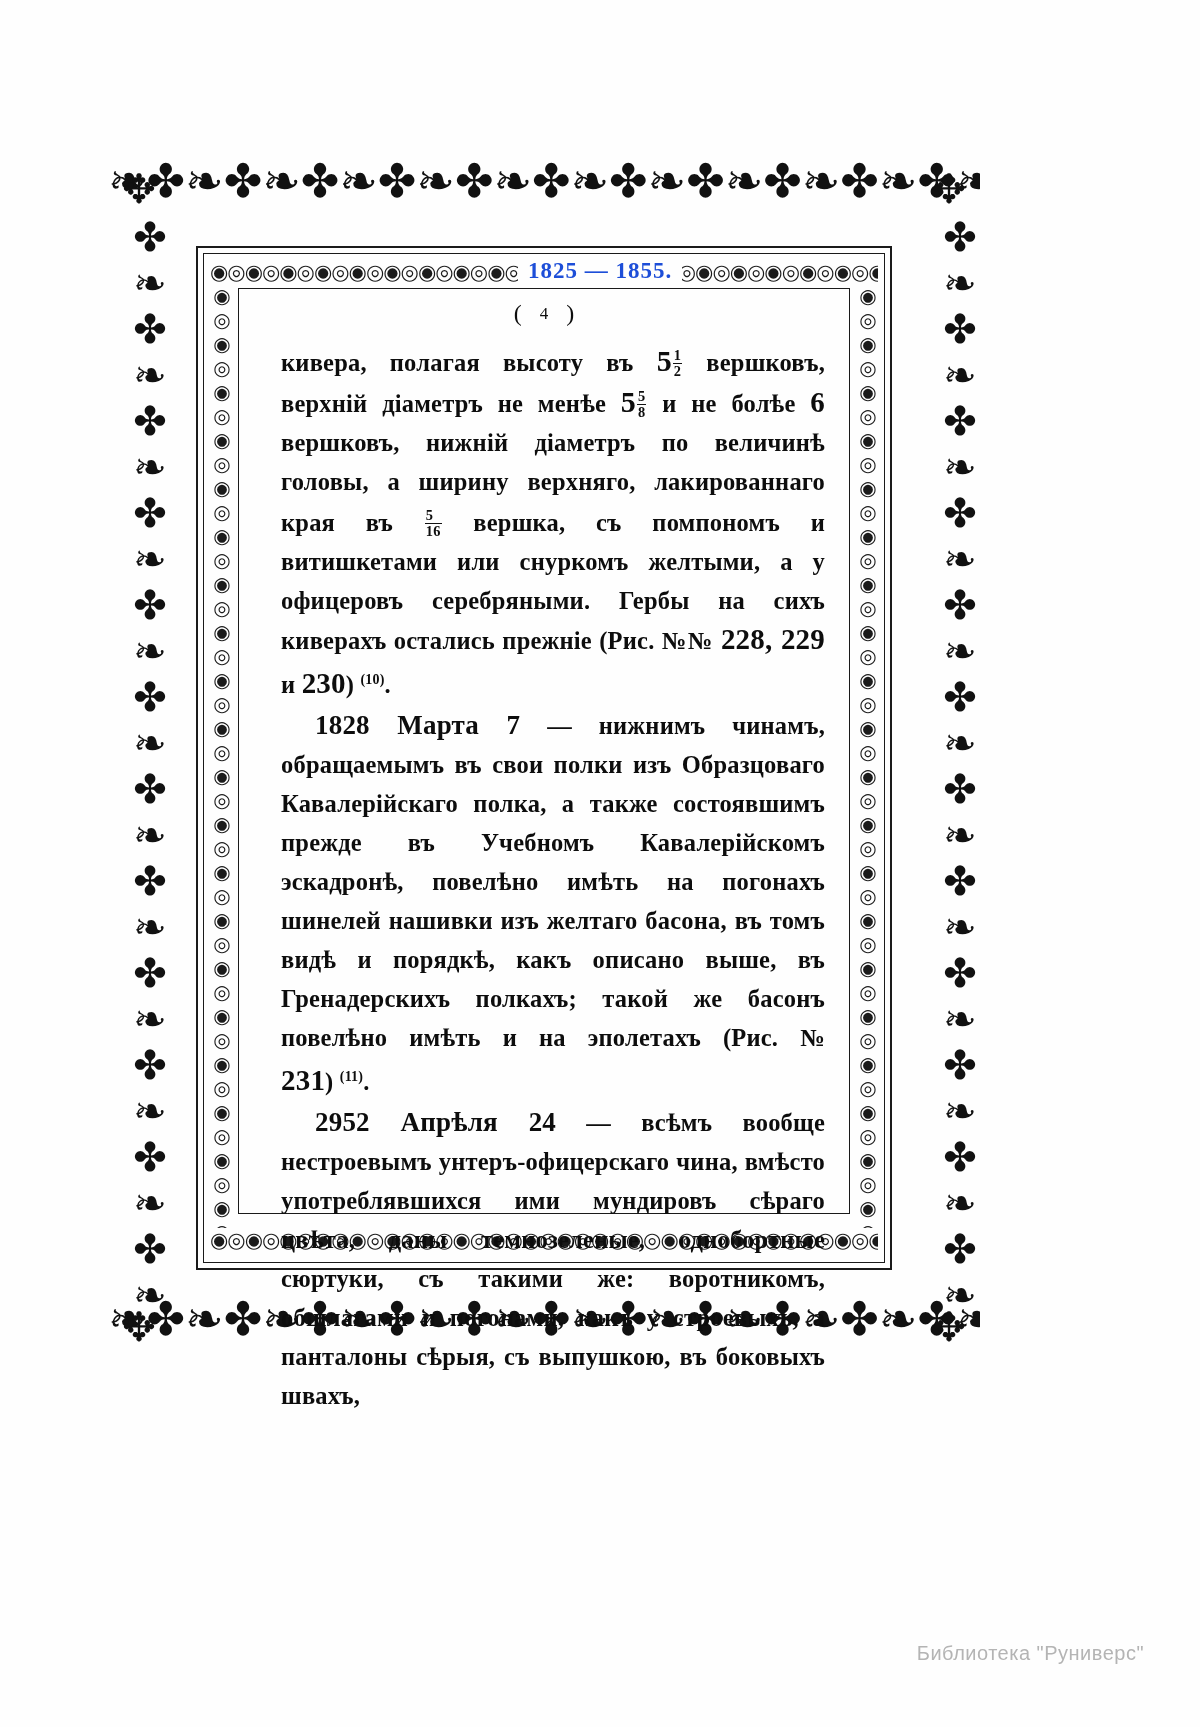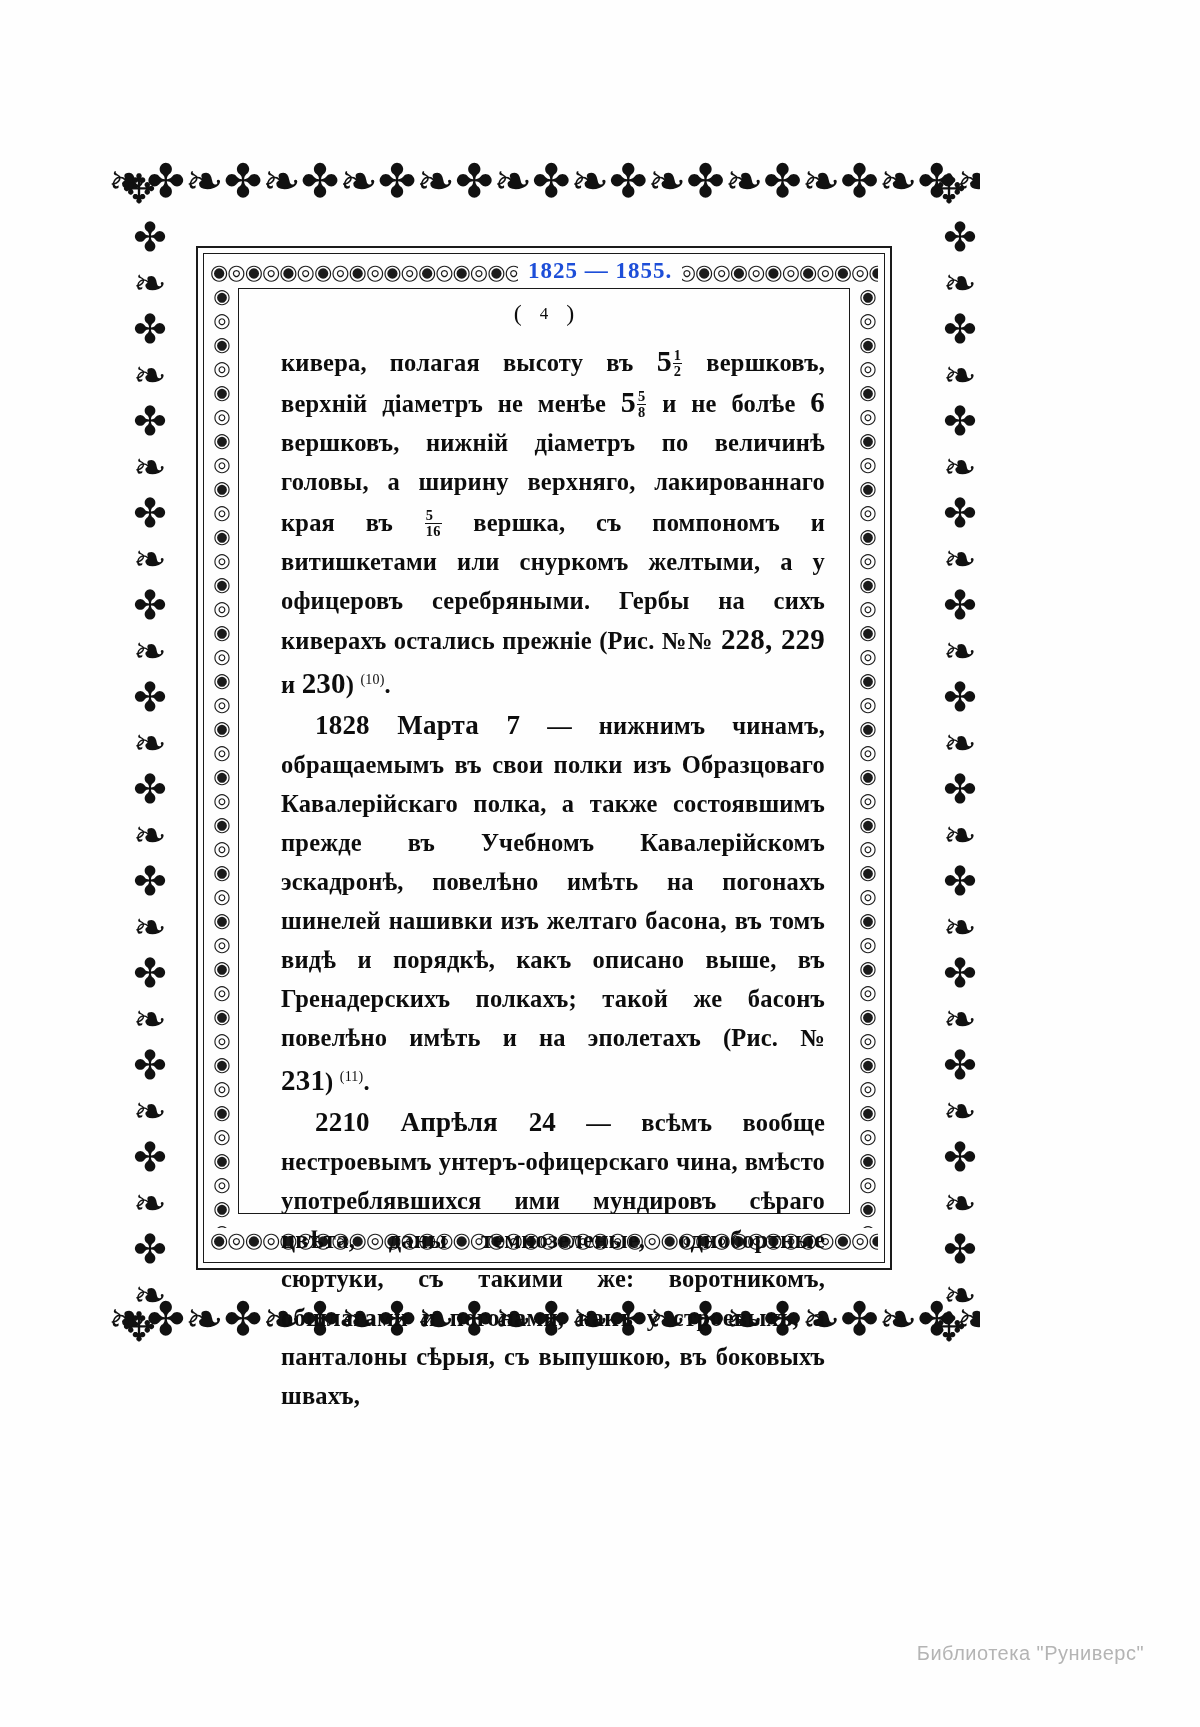--- a/index.html
+++ b/index.html
@@ -204,21 +204,21 @@
     margin-top: 2px;
   }
   .lead {
     font-size: 27px;
     font-weight: 700;
     font-family: Liberation Serif, serif;
   }
   .sup {
     font-size: 14px;
     vertical-align: super;
-    font-weight: 400;
+    font-weight: 700;
   }
   .big {
     font-size: 29px;
     font-weight: 700;
   }
   .frac {
     display: inline-block;
     vertical-align: -0.35em;
     font-size: 0.48em;
     line-height: 1.02;
@@ -281,20 +281,20 @@
 
     <p class="body-par">
       кивера, полагая высоту въ <span class="mixed">5<span class="frac"><span class="num">1</span><span class="den">2</span></span></span> вершковъ, верхній діаметръ не менѣе <span class="mixed">5<span class="frac"><span class="num">5</span><span class="den">8</span></span></span> и не болѣе <span class="big">6</span> вершковъ, нижній діаметръ по величинѣ головы, а ширину верхняго, лакированнаго края въ <span class="mixed"><span class="frac"><span class="num">5</span><span class="den">16</span></span></span> вершка, съ помпономъ и витишкетами или снуркомъ желтыми, а у офицеровъ серебряными. Гербы на сихъ киверахъ остались прежніе (Рис. №№ <span class="big">228, 229</span> и <span class="big">230</span>)&nbsp;<span class="sup">(10)</span>.
     </p>
 
     <p class="body-par">
       <span class="lead">1828 Марта 7</span> — нижнимъ чинамъ, обращаемымъ въ свои полки изъ Образцоваго Кавалерійскаго полка, а также состоявшимъ прежде въ Учебномъ Кавалерійскомъ эскадронѣ, повелѣно имѣть на погонахъ шинелей нашивки изъ желтаго басона, въ томъ видѣ и порядкѣ, какъ описано выше, въ Гренадерскихъ полкахъ; такой же басонъ повелѣно имѣть и на эполетахъ (Рис. № <span class="big">231</span>)&nbsp;<span class="sup">(11)</span>.
     </p>
 
     <p class="body-par">
-      <span class="lead">2210 Апрѣля 24</span> — всѣмъ вообще нестроевымъ унтеръ-офицерскаго чина, вмѣсто употреблявшихся ими мундировъ сѣраго цвѣта, даны темнозеленые, однобортные сюртуки, съ такими же: воротникомъ, обшлагами и погонами, какъ у строевыхъ, а панталоны сѣрыя, съ выпушкою, въ боковыхъ швахъ,
+      <span class="lead">2952 Апрѣля 24</span> — всѣмъ вообще нестроевымъ унтеръ-офицерскаго чина, вмѣсто употреблявшихся ими мундировъ сѣраго цвѣта, даны темнозеленые, однобортные сюртуки, съ такими же: воротникомъ, обшлагами и погонами, какъ у строевыхъ, а панталоны сѣрыя, съ выпушкою, въ боковыхъ швахъ,
     </p>
 
   </div>
 
   <div class="watermark">Библиотека "Руниверс"</div>
 
 </div>
 
 </body></html>

